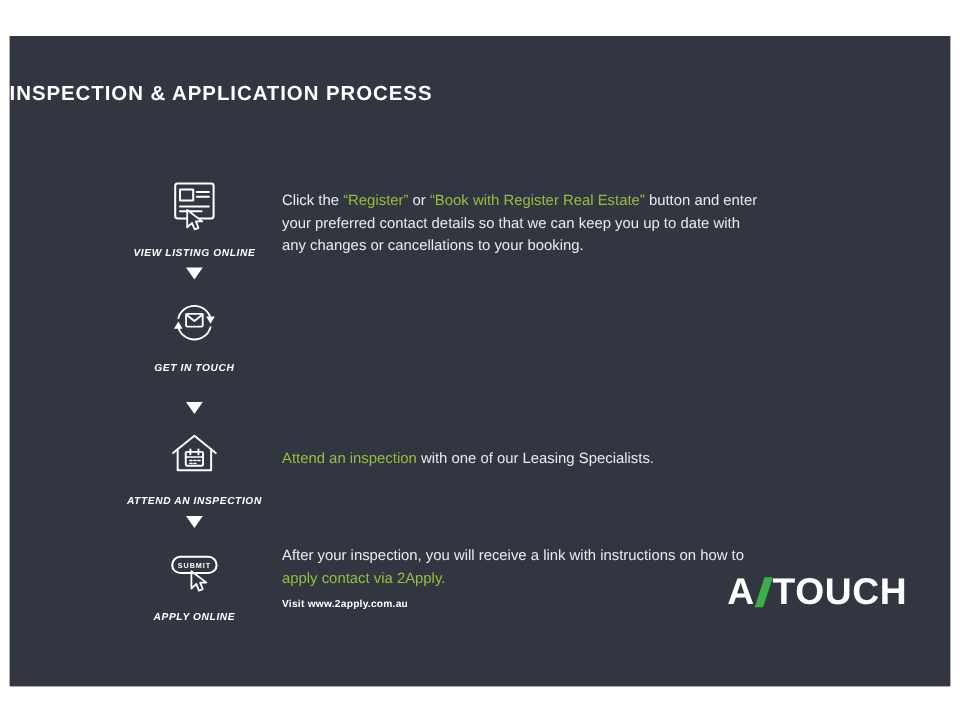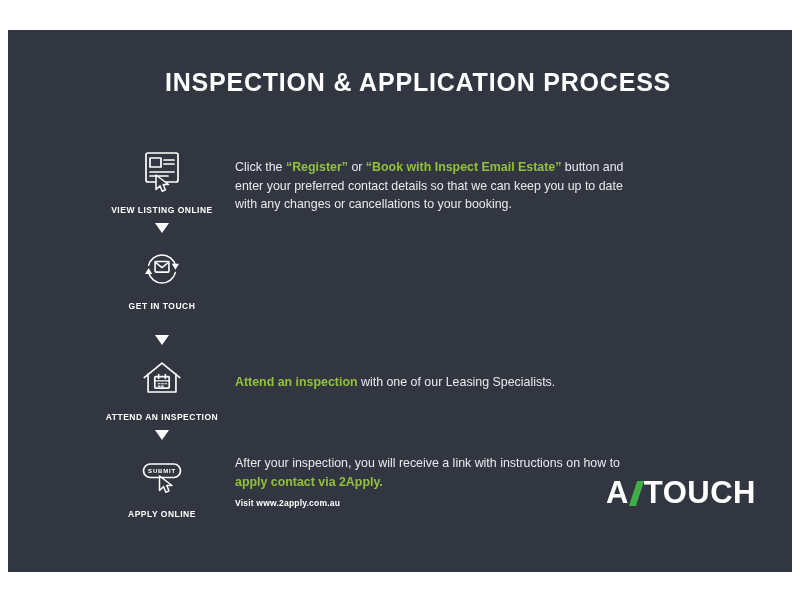--- a/index.html
+++ b/index.html
@@ -5,27 +5,27 @@
   :root{
     --bg:#323641;
     --accent:#93c03d;
     --text:#e8eaec;
     --logo-green:#3fae49;
   }
   *{margin:0;padding:0;box-sizing:border-box;}
   html,body{width:800px;height:600px;background:#ffffff;font-family:"Liberation Sans",sans-serif;}
   body{position:relative;overflow:hidden;}
   .panel{position:absolute;left:8px;right:8px;top:30px;bottom:28px;background:var(--bg);overflow:hidden;}
-  .title{position:absolute;top:38px;left:0;width:100%;text-align:center;color:#ffffff;
-         font-size:25px;font-weight:bold;letter-spacing:0.8px;padding-left:36px;}
+  .title{position:absolute;top:38px;left:0;width:100%;color:#ffffff;
+         font-size:17px;font-weight:bold;letter-spacing:0.8px;}
   .icon-col{position:absolute;left:96px;width:116px;text-align:center;}
   .icon-col svg{display:block;margin:0 auto;}
-  .step-label{margin-top:9px;font-size:8.5px;font-weight:bold;letter-spacing:0.5px;color:#ffffff;}
+  .step-label{margin-top:9px;font-size:8.5px;font-weight:bold;letter-spacing:0.5px;color:#ffffff;font-style:italic;}
   .desc{position:absolute;left:227px;width:404px;font-size:12.4px;line-height:1.5;color:var(--text);}
-  .desc .accent{color:var(--accent);font-weight:bold;}
+  .desc .accent{color:var(--accent);}
   .arrow{position:absolute;left:147px;width:0;height:0;
          border-left:7px solid transparent;border-right:7px solid transparent;border-top:10px solid #ffffff;}
   .note{position:absolute;left:227px;font-size:8.5px;font-weight:bold;letter-spacing:0.2px;color:#ffffff;}
   .logo{position:absolute;right:36px;top:445px;display:flex;align-items:center;
         color:#ffffff;font-size:31px;font-weight:bold;letter-spacing:0.5px;}
   .logo .slash{display:inline-block;width:7px;height:25px;background:var(--logo-green);
                transform:skewX(-18deg);margin:0 4px;}
   .st{stroke:#ffffff;stroke-width:1.7;fill:none;stroke-linecap:round;stroke-linejoin:round;}
   .thin{stroke-width:1.2;}
   .cursor{fill:var(--bg);stroke:#ffffff;stroke-width:1.5;stroke-linejoin:round;}
@@ -43,21 +43,21 @@
       <rect class="st" x="9" y="5" width="32" height="29" rx="2"></rect>
       <rect class="st" x="13" y="10" width="11" height="9"></rect>
       <line class="st" x1="27" y1="12" x2="37" y2="12"></line>
       <line class="st" x1="27" y1="16" x2="37" y2="16"></line>
       <line class="st" x1="13" y1="24" x2="37" y2="24"></line>
       <line class="st" x1="13" y1="28" x2="31" y2="28"></line>
       <path class="cursor" d="M19 27 L19 41.5 L23 37.7 L25.2 43.2 L28.4 41.9 L26.2 36.5 L31.5 36.5 Z"></path>
     </svg>
     <div class="step-label">VIEW LISTING ONLINE</div>
   </div>
-  <p class="desc" style="top:128px"><span>Click the </span><span class="accent">“Register”</span><span> or </span><span class="accent">“Book with Inspect Email Estate”</span><span> button and enter your preferred contact details so that we can keep you up to date with any changes or cancellations to your booking.</span></p>
+  <p class="desc" style="top:128px"><span>Click the </span><span class="accent">“Register”</span><span> or </span><span class="accent">“Book with Register Real Estate”</span><span> button and enter your preferred contact details so that we can keep you up to date with any changes or cancellations to your booking.</span></p>
 
   <div class="arrow" style="top:193px"></div>
 
   <div class="icon-col" style="top:214px">
     <svg width="48" height="48" viewBox="0 0 52 52" aria-hidden="true">
       <path class="st" d="M11.5 23 A15 15 0 0 1 40.5 23"></path>
       <polygon class="ah" points="36.6,21.5 44.4,21.5 40.5,28"></polygon>
       <path class="st" d="M40.5 31 A15 15 0 0 1 11.5 31"></path>
       <polygon class="ah" points="7.6,32.5 15.4,32.5 11.5,26"></polygon>
       <rect class="st" x="18.5" y="19" width="15" height="11.5" rx="1"></rect>

